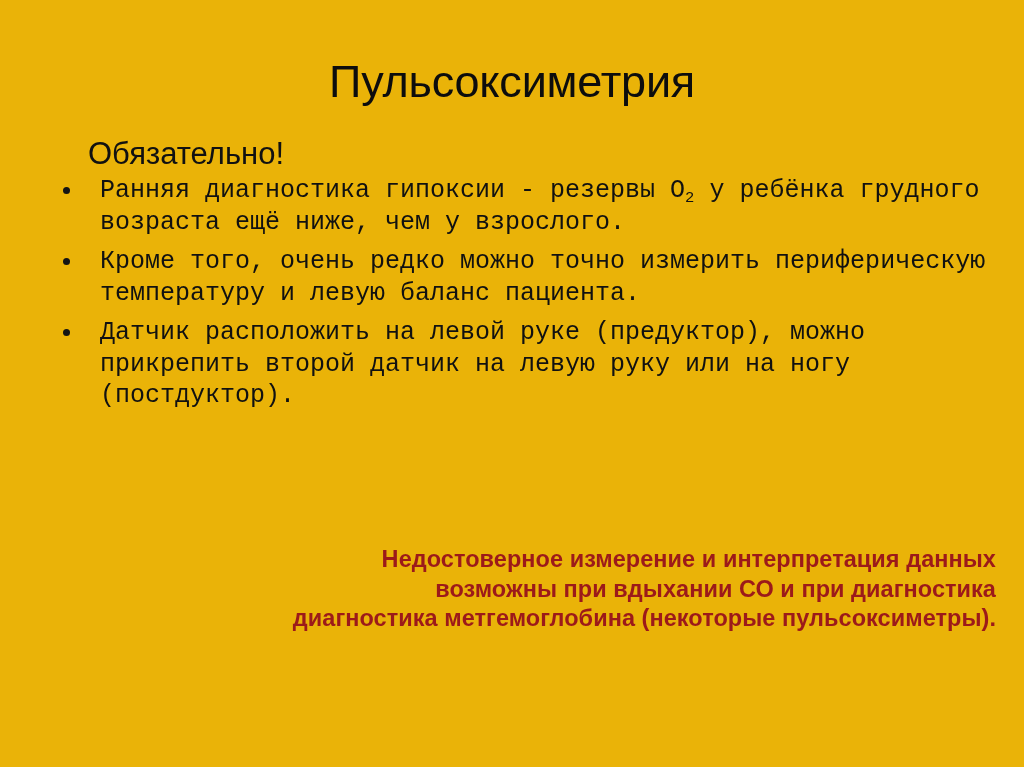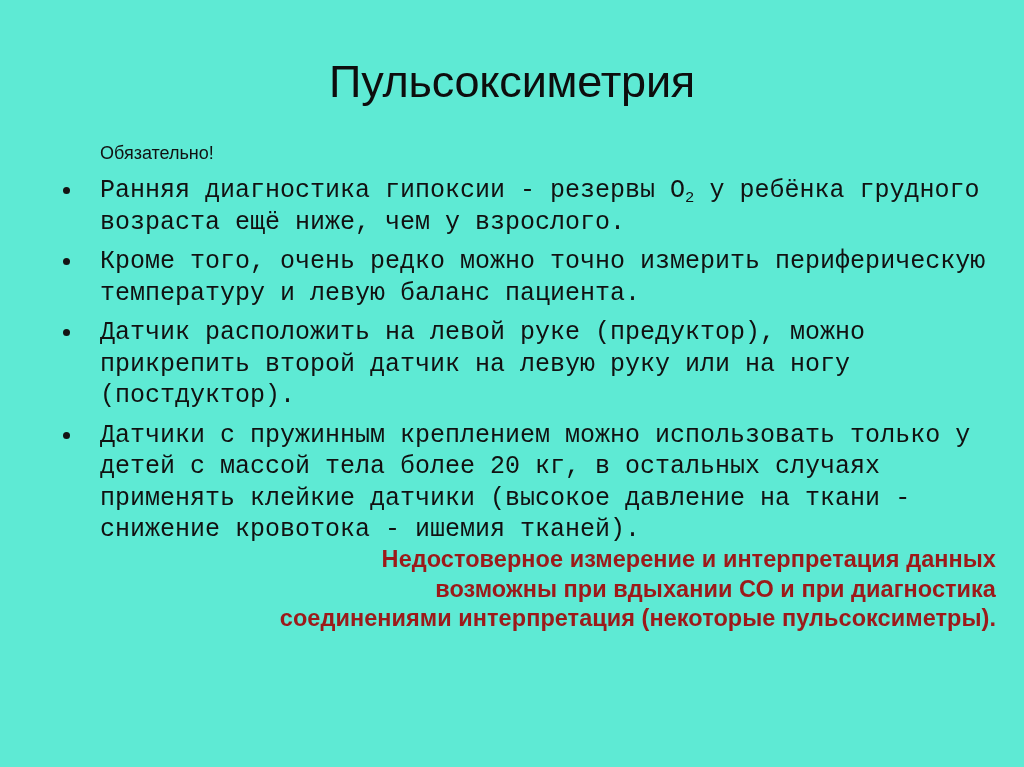--- a/index.html
+++ b/index.html
@@ -14,21 +14,21 @@
     overflow: hidden;
     font-family: "Liberation Sans", "DejaVu Sans", sans-serif;
     color: #000000;
     -webkit-font-smoothing: antialiased;
   }
 
   .slide {
     position: relative;
     width: 1024px;
     height: 767px;
-    background: #5eead4;
+    background: #eab308;
   }
 
   
   .slide-title {
     position: absolute;
     left: 0;
     top: 26px;
     width: 1024px;
     text-align: center;
     font-size: 45px;
@@ -41,22 +41,22 @@
 
   
   .body-block {
     position: absolute;
     left: 56px;
     top: 138px;
     width: 944px;
   }
 
   .intro-line {
-    margin: 0 0 6px 44px;
-    font-size: 18px;
+    margin: 0 0 6px 32px;
+    font-size: 31px;
     line-height: 31px;
     font-weight: 400;
     color: #111111;
   }
 
   .bullet-list {
     list-style: none;
     margin: 0;
     padding: 0;
   }
@@ -138,27 +138,23 @@
       <li class="bullet-item">
         <span class="bullet-marker"></span>
         <span class="bullet-text">Кроме того, очень редко можно точно измерить периферическую температуру и левую баланс пациента.</span>
       </li>
 
       <li class="bullet-item">
         <span class="bullet-marker"></span>
         <span class="bullet-text">Датчик расположить на левой руке (предуктор), можно прикрепить второй датчик на левую руку или на ногу (постдуктор).</span>
       </li>
 
-      <li class="bullet-item">
-        <span class="bullet-marker"></span>
-        <span class="bullet-text">Датчики с пружинным креплением можно использовать только у детей с массой тела более 20 кг, в остальных случаях применять клейкие датчики (высокое давление на ткани - снижение кровотока - ишемия тканей).</span>
-      </li>
 
     </ul>
   </div>
 
   <div class="warning-block">
     <span class="warning-line">Недостоверное измерение и интерпретация данных</span>
     <span class="warning-line">возможны при вдыхании СО и при диагностика</span>
-    <span class="warning-line">соединениями интерпретация (некоторые пульсоксиметры).</span>
+    <span class="warning-line">диагностика метгемоглобина (некоторые пульсоксиметры).</span>
   </div>
 
 </div>
 
 </body></html>

